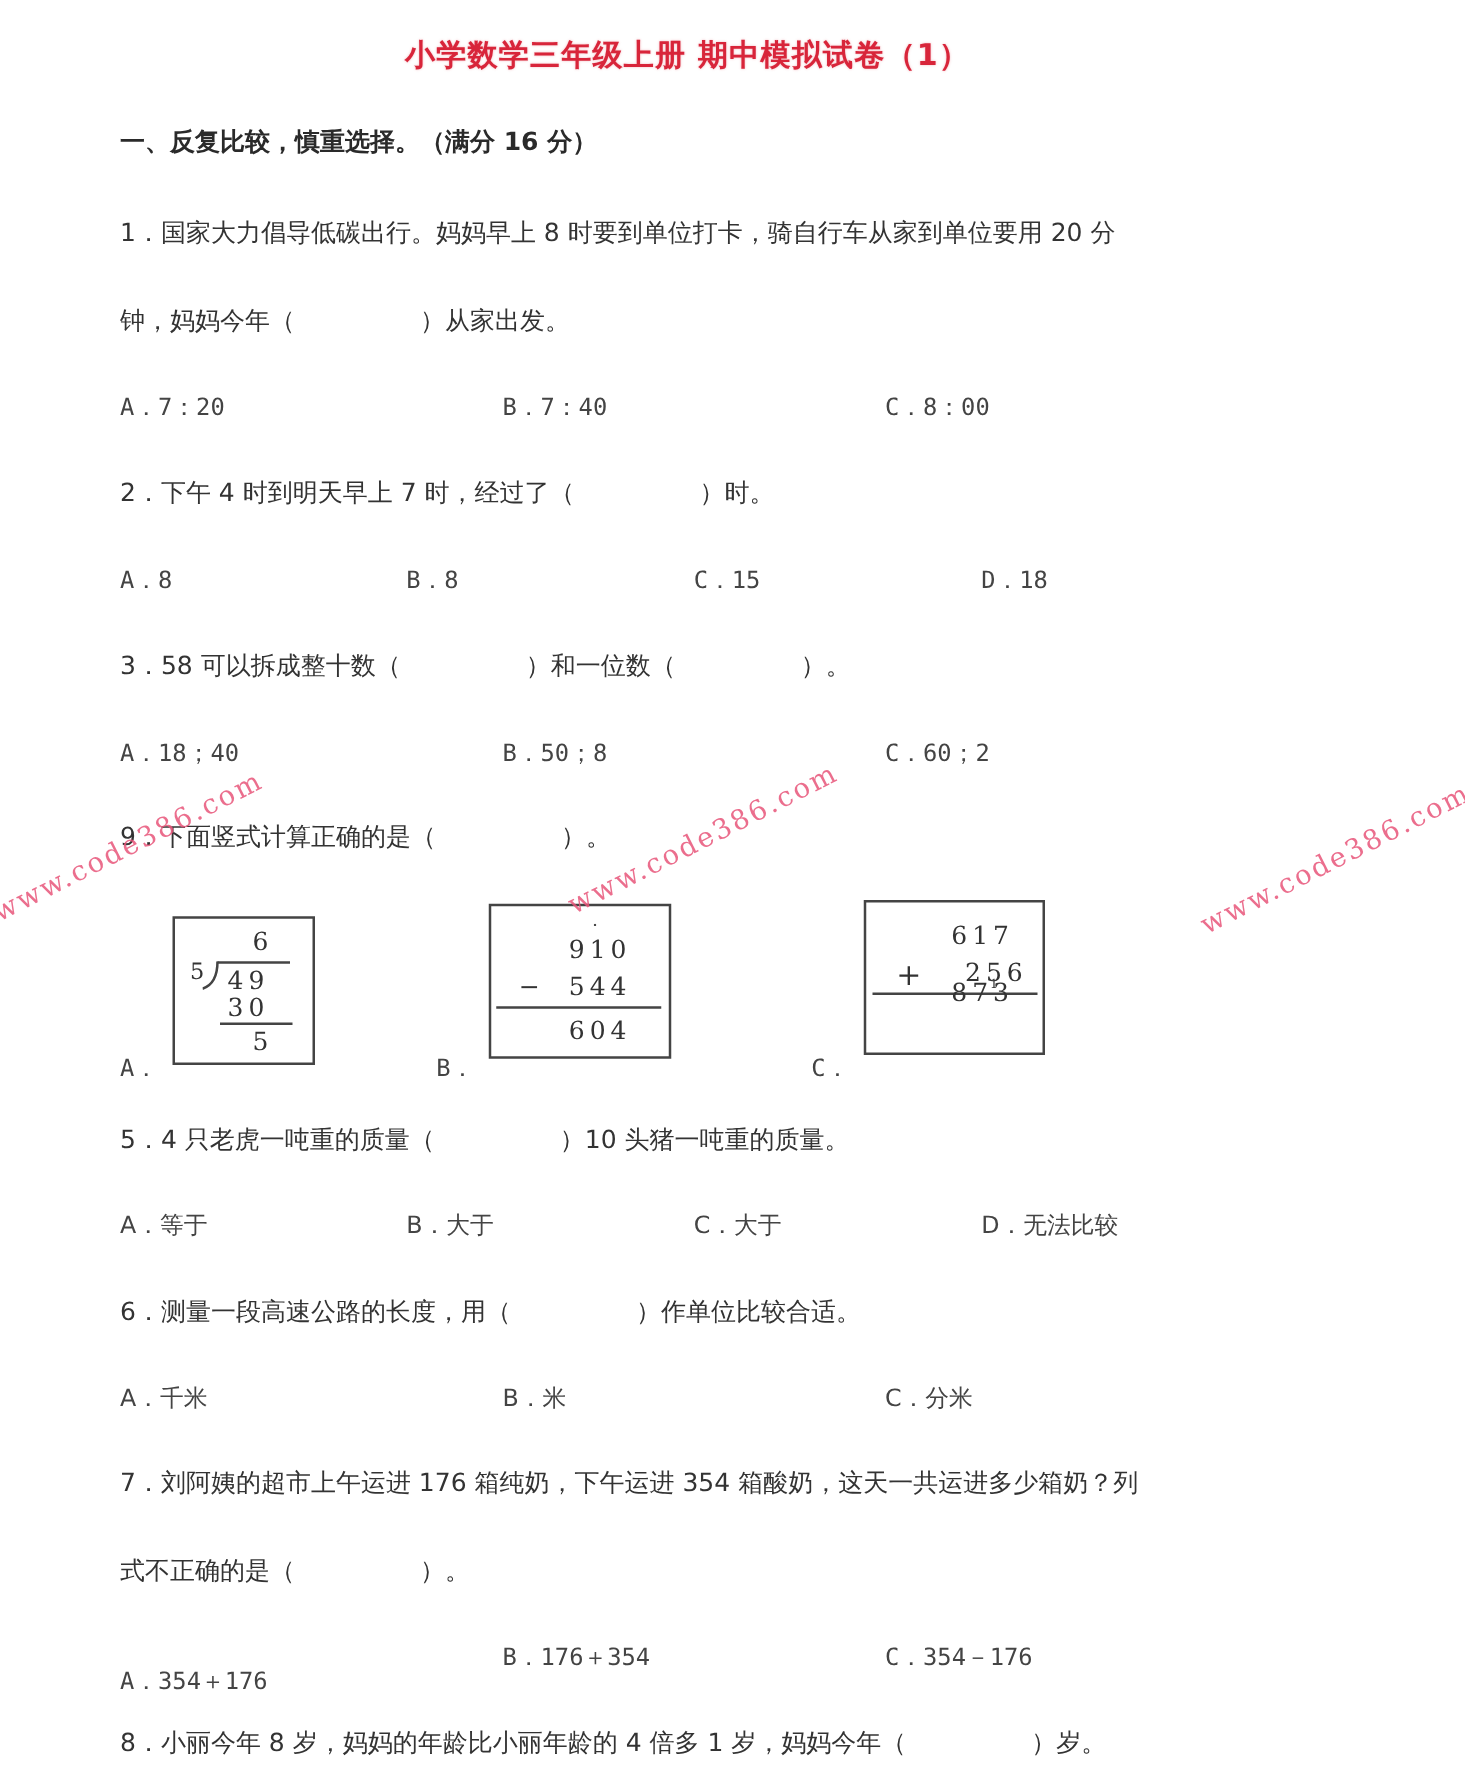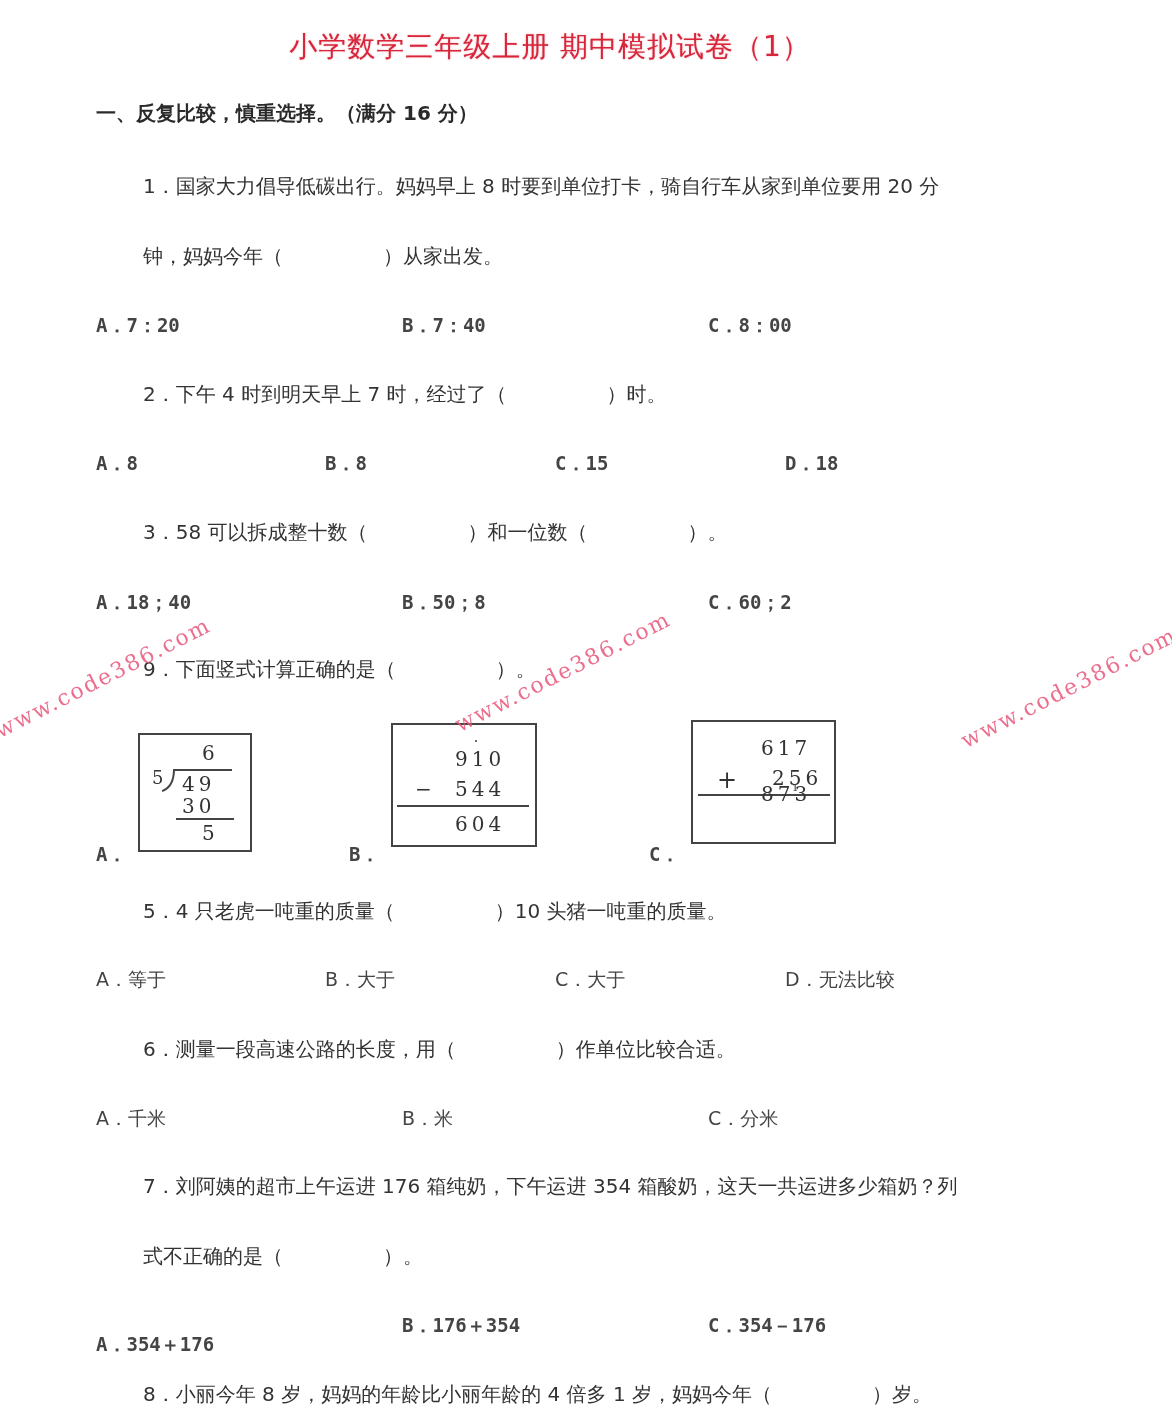--- a/index.html
+++ b/index.html
@@ -3,28 +3,28 @@
 <meta charset="utf-8">
 <style>
   html, body { margin: 0; padding: 0; background: #ffffff; }
   body {
     width: 1172px; height: 1416px; position: relative; overflow: hidden;
     font-family: "DejaVu Sans", sans-serif; color: #2e2e2e;
   }
   .abs { position: absolute; white-space: nowrap; }
   .title {
     left: 0; width: 1100px; top: 28px; text-align: center;
-    font-size: 28px; font-weight: normal; color: #d8253a; letter-spacing: 1px;
+    font-size: 24px; font-weight: bold; color: #d8253a; letter-spacing: 1px;
     text-shadow: 0 0 2px rgba(216,37,58,0.35);
   }
   .section {
     left: 96px; top: 100px; font-size: 20px; font-weight: bold; color: #2a2a2a;
   }
-  .q { font-size: 20px; color: #333; margin-left: 47px; }
-  .opt { font-size: 19px; color: #444; font-family: "DejaVu Sans Mono", monospace; font-weight: bold; }
+  .q { font-size: 20px; color: #333; }
+  .opt { font-size: 19px; color: #444; font-family: "DejaVu Sans Mono", monospace; }
   .opt-cn { font-size: 19px; color: #444; }
   .box {
     position: absolute; border: 2px solid #444; background: #fff;
     font-family: "DejaVu Serif", serif; color: #333;
   }
   .box .l { position: absolute; font-size: 20px; letter-spacing: 4px; }
   .box .hr { position: absolute; height: 2px; background: #444; }
   .wm {
     position: absolute; font-family: "DejaVu Serif", serif; font-size: 22px;
     color: #e8557a; opacity: 0.85; transform: rotate(-27deg); transform-origin: left bottom;

